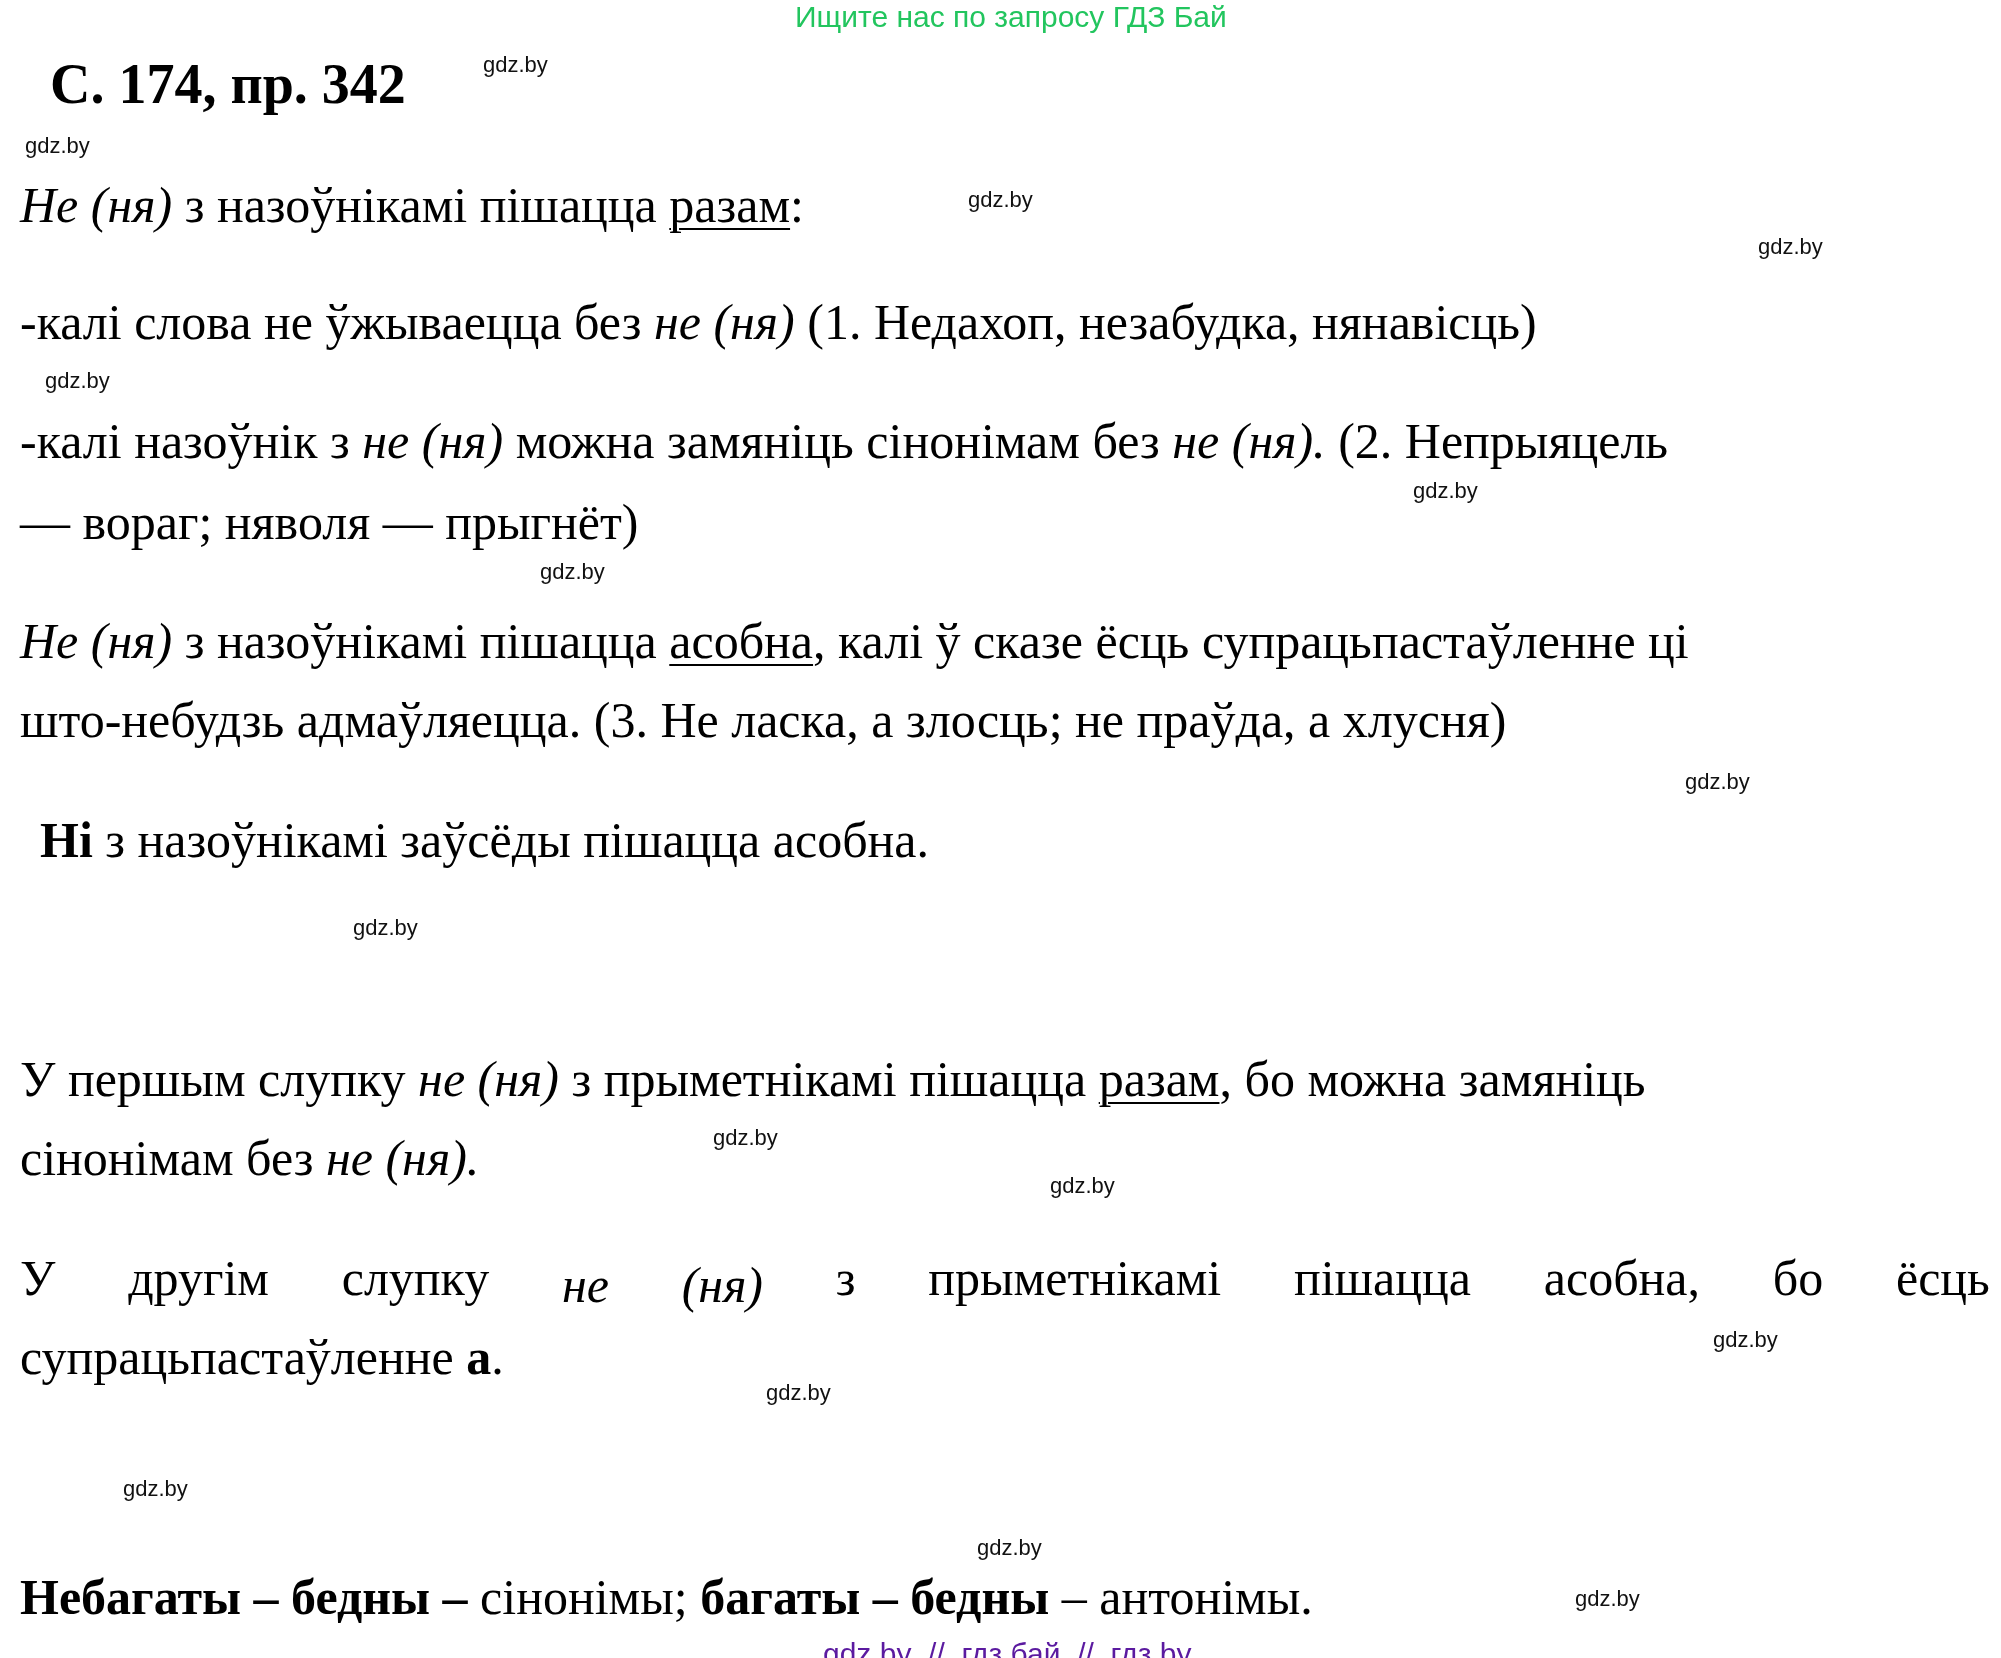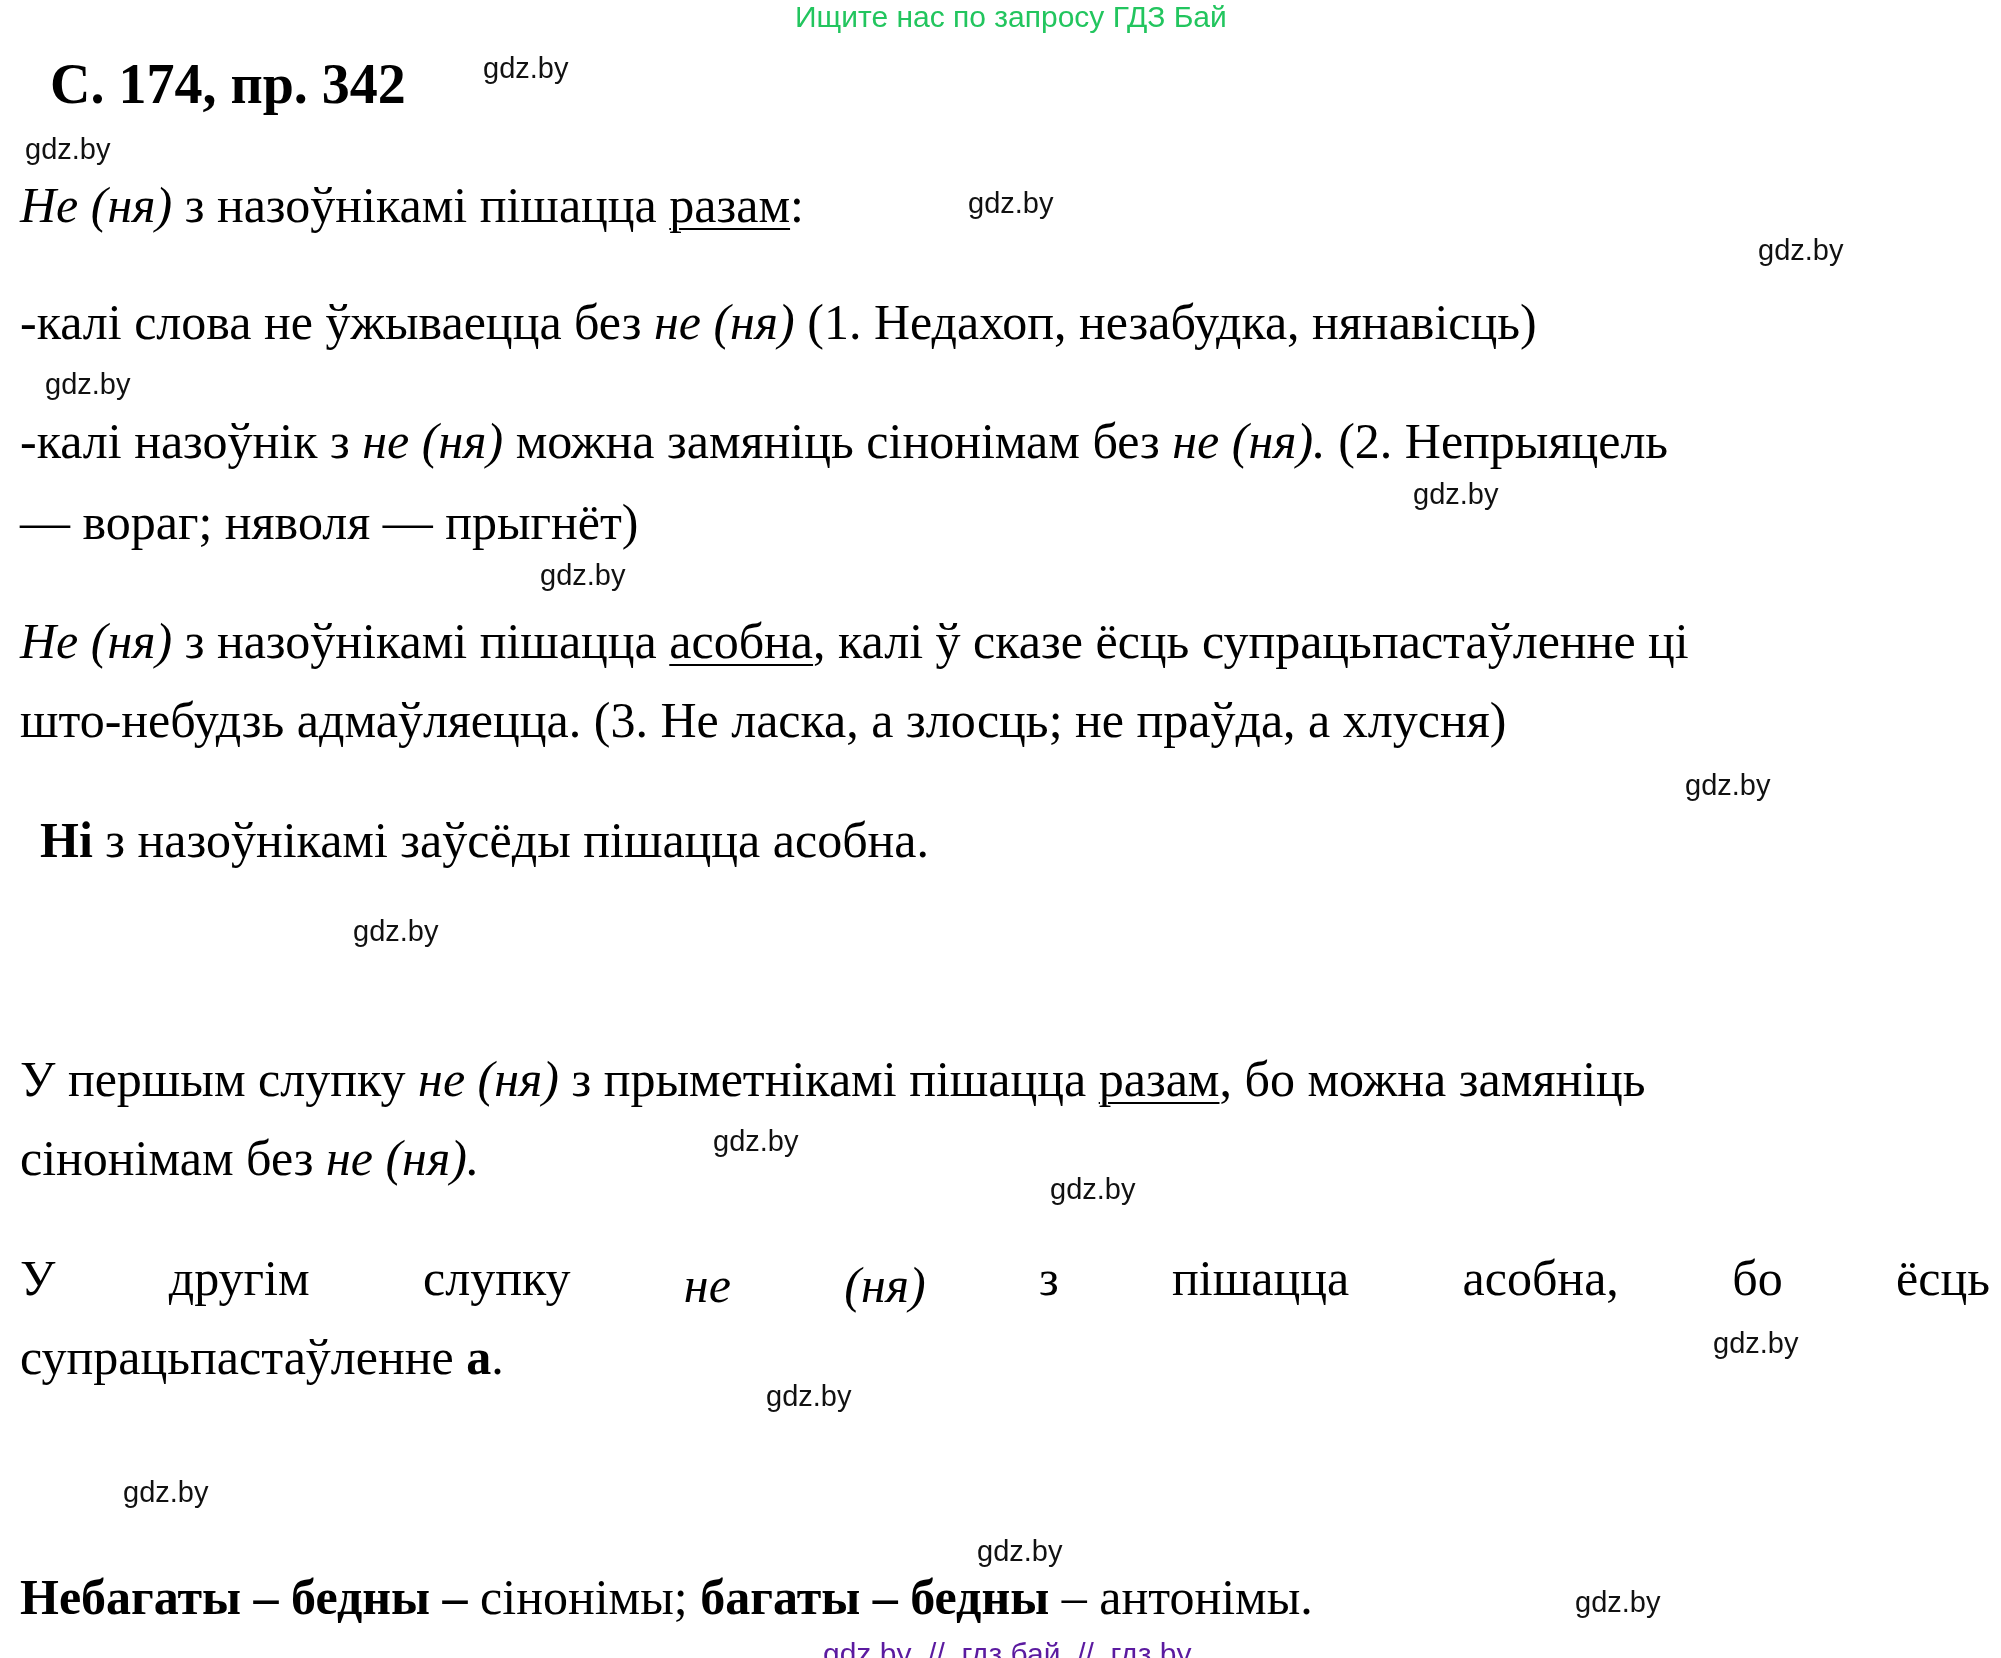--- a/index.html
+++ b/index.html
@@ -1,19 +1,19 @@
 <!DOCTYPE html>
 <html><head>
 <meta charset="utf-8">
 <style>
   html, body { margin:0; padding:0; background:#ffffff; }
   body { width:2001px; height:1658px; position:relative; overflow:hidden;
          font-family:"Liberation Serif", serif; color:#000; }
   .abs { position:absolute; white-space:nowrap; }
-  .wm { font-family:"Liberation Sans", sans-serif; font-size:29px; color:#111; }
+  .wm { font-family:"Liberation Sans", sans-serif; font-size:22px; color:#111; }
   .top-banner { font-family:"Liberation Sans", sans-serif; font-size:30px; color:#22c55e; }
   .bottom-banner { font-family:"Liberation Sans", sans-serif; font-size:30px; color:#5b1aa0; }
   .title { font-size:56px; font-weight:bold; }
   .line { font-size:50px; line-height:1; }
   .bi { font-weight:normal; font-style:italic;margin-top:7px; }
   .b { font-weight:bold; }
   .u { text-decoration:underline; text-underline-offset:6px; text-decoration-thickness:2px;text-align:center; }
 </style>
 </head>
 <body>
@@ -68,20 +68,21 @@
   <span>сінонімам без </span><span class="bi">не (ня).</span>
 </div>
 
 <div class="abs line" style="left:20px; top:1253px; width:1970px; display:flex; justify-content:space-between;">
   <span>У</span>
   <span>другім</span>
   <span>слупку</span>
   <span class="bi">не</span>
   <span class="bi">(ня)</span>
   <span>з</span>
+  <span>прыметнікамі</span>
   <span>пішацца</span>
   <span>асобна,</span>
   <span>бо</span>
   <span>ёсць</span>
 </div>
 <div class="abs line" style="left:20px; top:1332px;">
   <span>супрацьпастаўленне </span><span class="b">а</span><span>.</span>
 </div>
 
 <div class="abs line" style="left:20px; top:1572px;">

